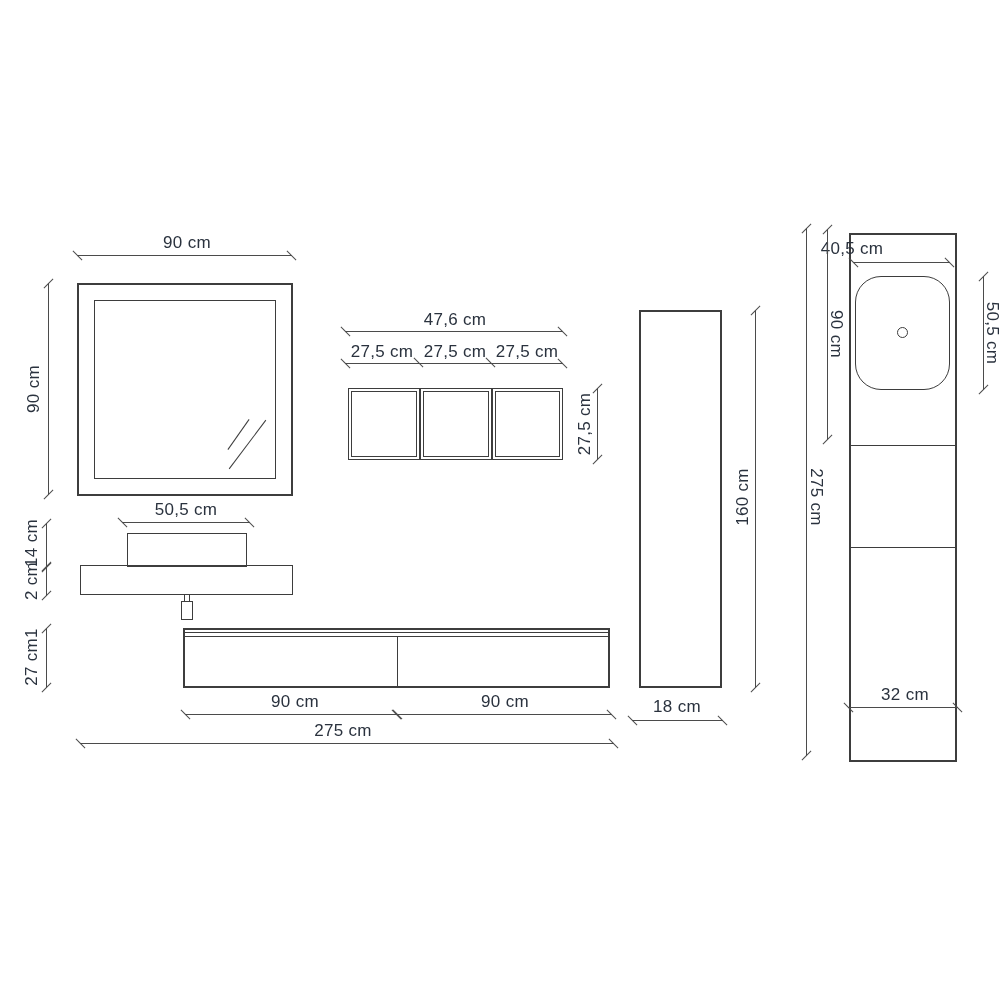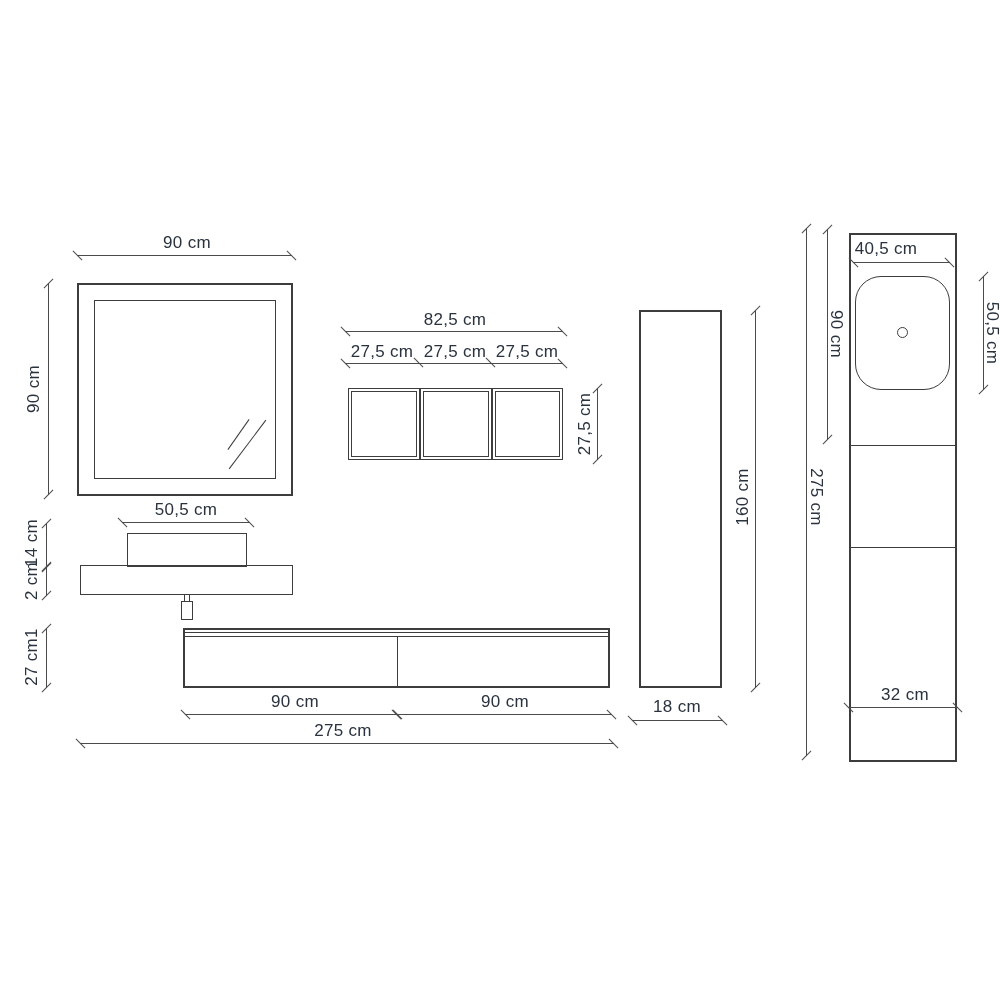--- a/index.html
+++ b/index.html
@@ -52,21 +52,21 @@
   <div class="dim dim-h" style="left:77px;top:255px;width:215px"></div>
 
   <div class="rect" style="left:77px;top:283px;width:216px;height:213px"></div>
   <div class="rect thin" style="left:94px;top:300px;width:182px;height:179px"></div>
   <div class="diag" style="left:238px;top:416px;height:37px;transform:rotate(35deg)"></div>
   <div class="diag" style="left:247px;top:414px;height:61px;transform:rotate(37deg)"></div>
 
   <div class="dim dim-v" style="left:48px;top:283px;height:212px"></div>
   <span class="lbl rot-ccw" style="left:33px;top:389px">90 cm</span>
 
-  <span class="lbl" style="left:455px;top:319px">82,5 cm</span>
+  <span class="lbl" style="left:455px;top:319px">47,6 cm</span>
   <div class="dim dim-h" style="left:345px;top:331px;width:218px"></div>
 
   <span class="lbl" style="left:382px;top:351px">27,5 cm</span>
   <span class="lbl" style="left:455px;top:351px">27,5 cm</span>
   <span class="lbl" style="left:527px;top:351px">27,5 cm</span>
   <div class="dim dim-h" style="left:345px;top:363px;width:218px"></div>
   <div class="midtick" style="left:412px;top:362px"></div>
   <div class="midtick" style="left:484px;top:362px"></div>
 
   <div class="dbox" style="left:348px;top:388px;width:72px;height:72px"></div>
@@ -110,21 +110,21 @@
   <div class="rect" style="left:639px;top:310px;width:83px;height:378px"></div>
   <div class="dim dim-v" style="left:755px;top:310px;height:378px"></div>
   <span class="lbl rot-ccw" style="left:742px;top:497px">160 cm</span>
   <span class="lbl" style="left:677px;top:706px">18 cm</span>
   <div class="dim dim-h" style="left:632px;top:720px;width:91px"></div>
 
   <div class="rect" style="left:849px;top:233px;width:108px;height:529px"></div>
   <div class="line-h" style="left:851px;top:445px;width:104px"></div>
   <div class="line-h" style="left:851px;top:547px;width:104px"></div>
 
-  <span class="lbl" style="left:886px;top:248px">40,5 cm</span>
+  <span class="lbl" style="left:852px;top:248px">40,5 cm</span>
   <div class="dim dim-h" style="left:853px;top:262px;width:97px"></div>
 
   <div class="rect thin round" style="left:855px;top:276px;width:95px;height:114px"></div>
   <div class="rect thin circle" style="left:897px;top:327px;width:11px;height:11px"></div>
 
   <div class="dim dim-v" style="left:827px;top:229px;height:211px"></div>
   <span class="lbl rot-cw" style="left:836px;top:334px">90 cm</span>
 
   <div class="dim dim-v" style="left:983px;top:276px;height:114px"></div>
   <span class="lbl rot-cw" style="left:992px;top:333px">50,5 cm</span>

